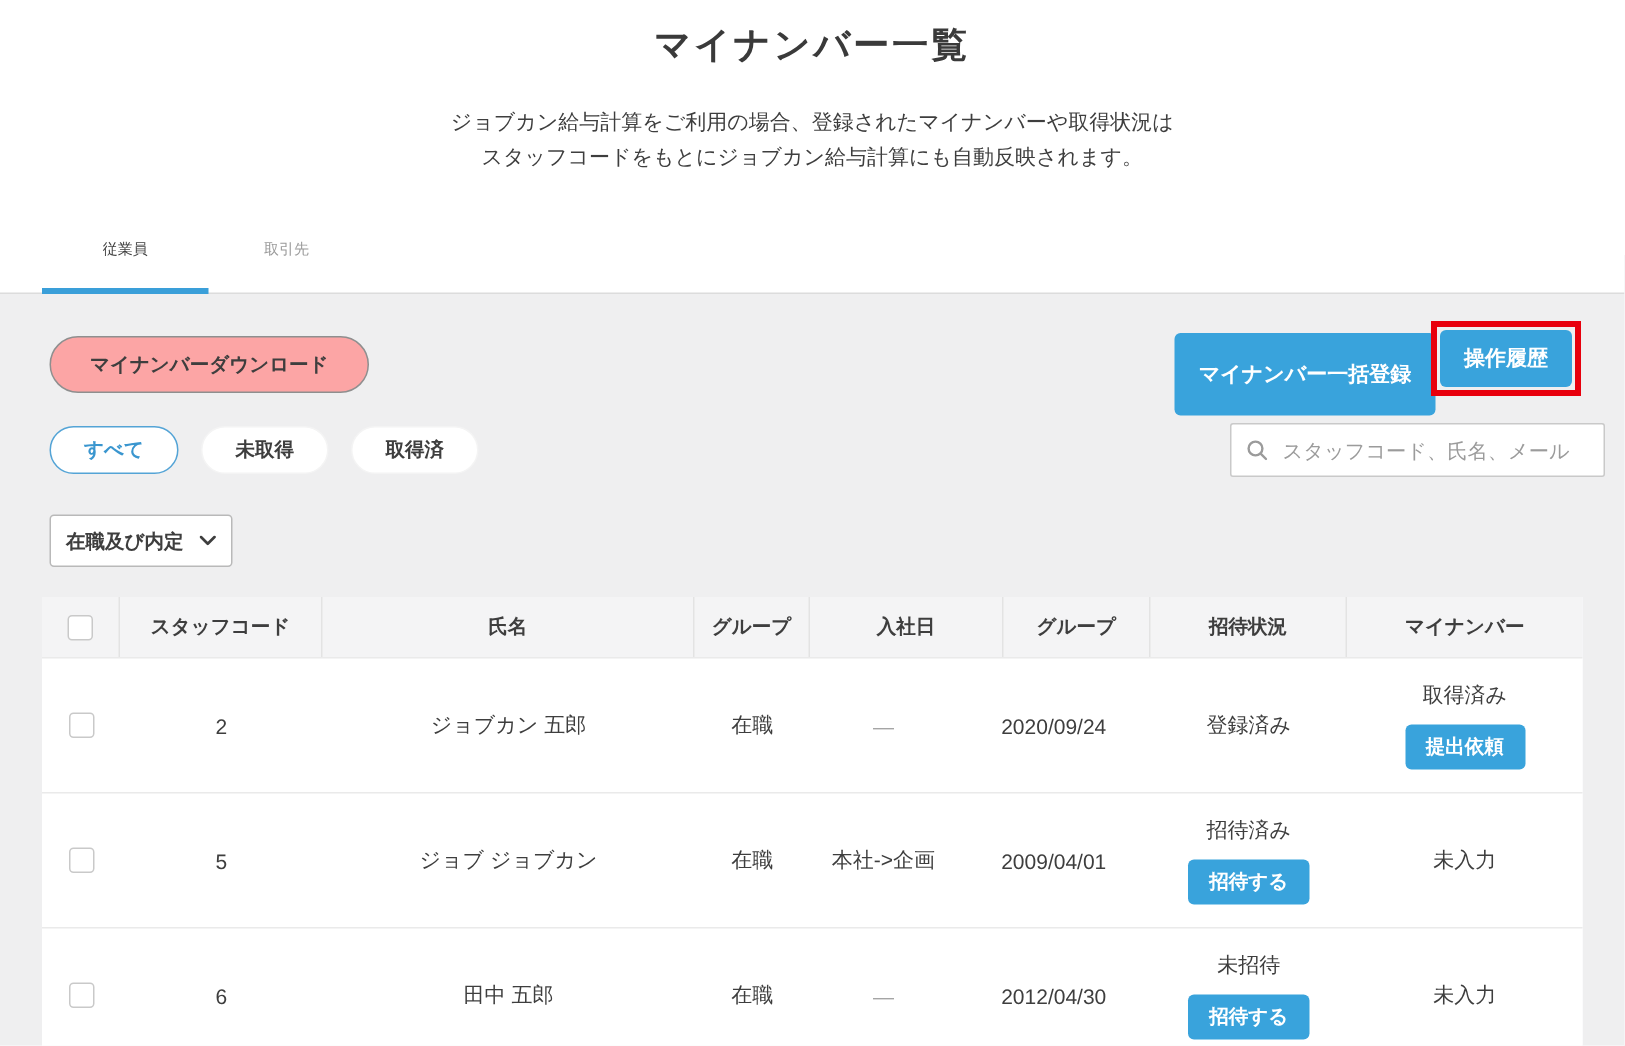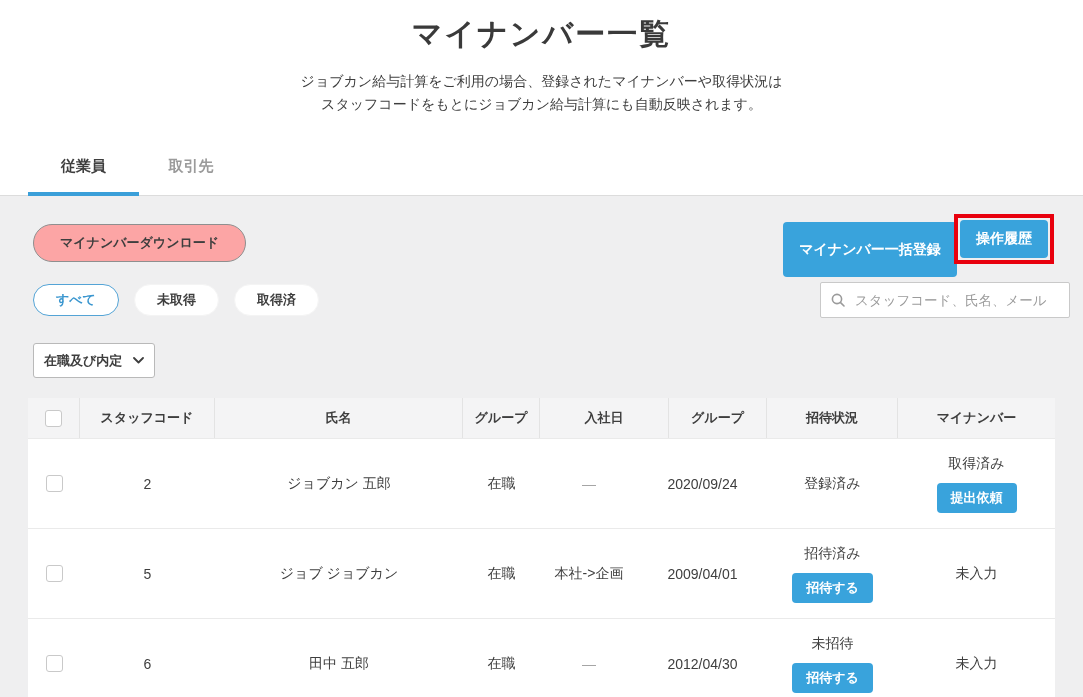--- a/index.html
+++ b/index.html
@@ -7,31 +7,31 @@
   body {
     width:1083px; height:697px; overflow:hidden;
     background:#fff; color:#3e3e3e;
     font-family:"Liberation Sans","DejaVu Sans",sans-serif;
   }
   .page { position:relative; width:1083px; height:697px; }
 
   .title {
     position:absolute; top:14px; left:0; width:100%;
     margin:0; text-align:center;
-    font-size:30px; font-weight:600; letter-spacing:2px; color:#3a3a3a;
+    font-size:24px; font-weight:600; letter-spacing:2px; color:#3a3a3a;
   }
   .desc {
     position:absolute; top:70px; left:0; width:100%;
     margin:0; text-align:center; font-size:14px; line-height:1.65; color:#3e3e3e;
   }
 
   .tabs { position:absolute; top:140px; left:28px; display:flex; height:56px; }
   .tab {
     display:flex; align-items:center; justify-content:center;
-    font-size:15px; font-weight:700; cursor:pointer;
+    font-size:10px; font-weight:400; cursor:pointer;
     border-bottom:4px solid transparent;
   }
   .tab.active { width:111px; color:#3e3e3e; border-bottom-color:#3a9fd9; }
   .tab.inactive { width:92px; color:#9b9b9b; margin-left:6px; }
   .tab-divider { position:absolute; top:195px; left:0; width:100%; height:1px; background:#dcdcdc; }
   .content-bg { position:absolute; top:196px; left:0; width:100%; height:501px; background:#efeff0; }
 
   .btn-download {
     position:absolute; left:33px; top:224px; height:38px;
     padding:4px 26px; border-radius:19px;

